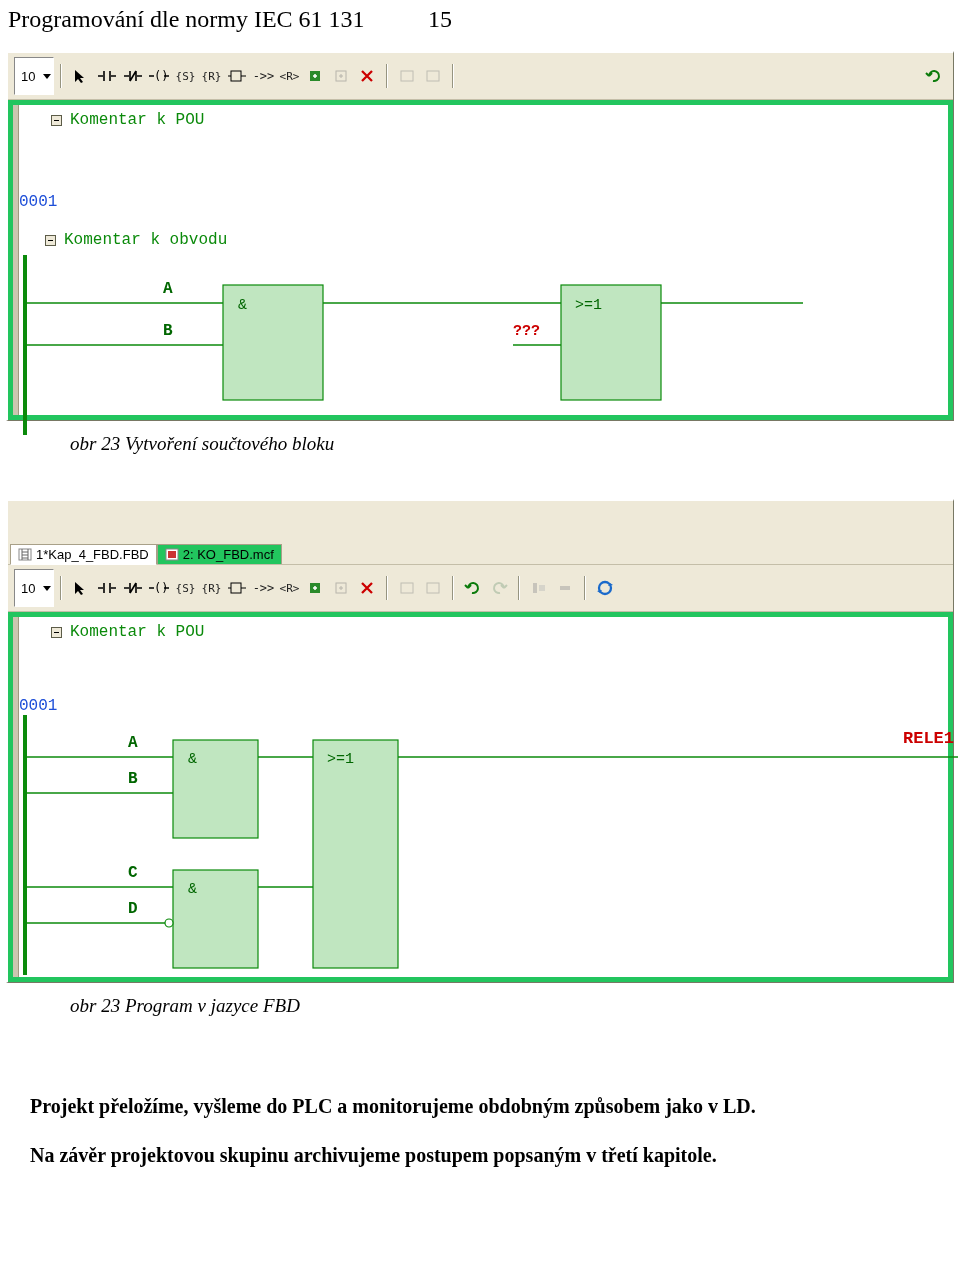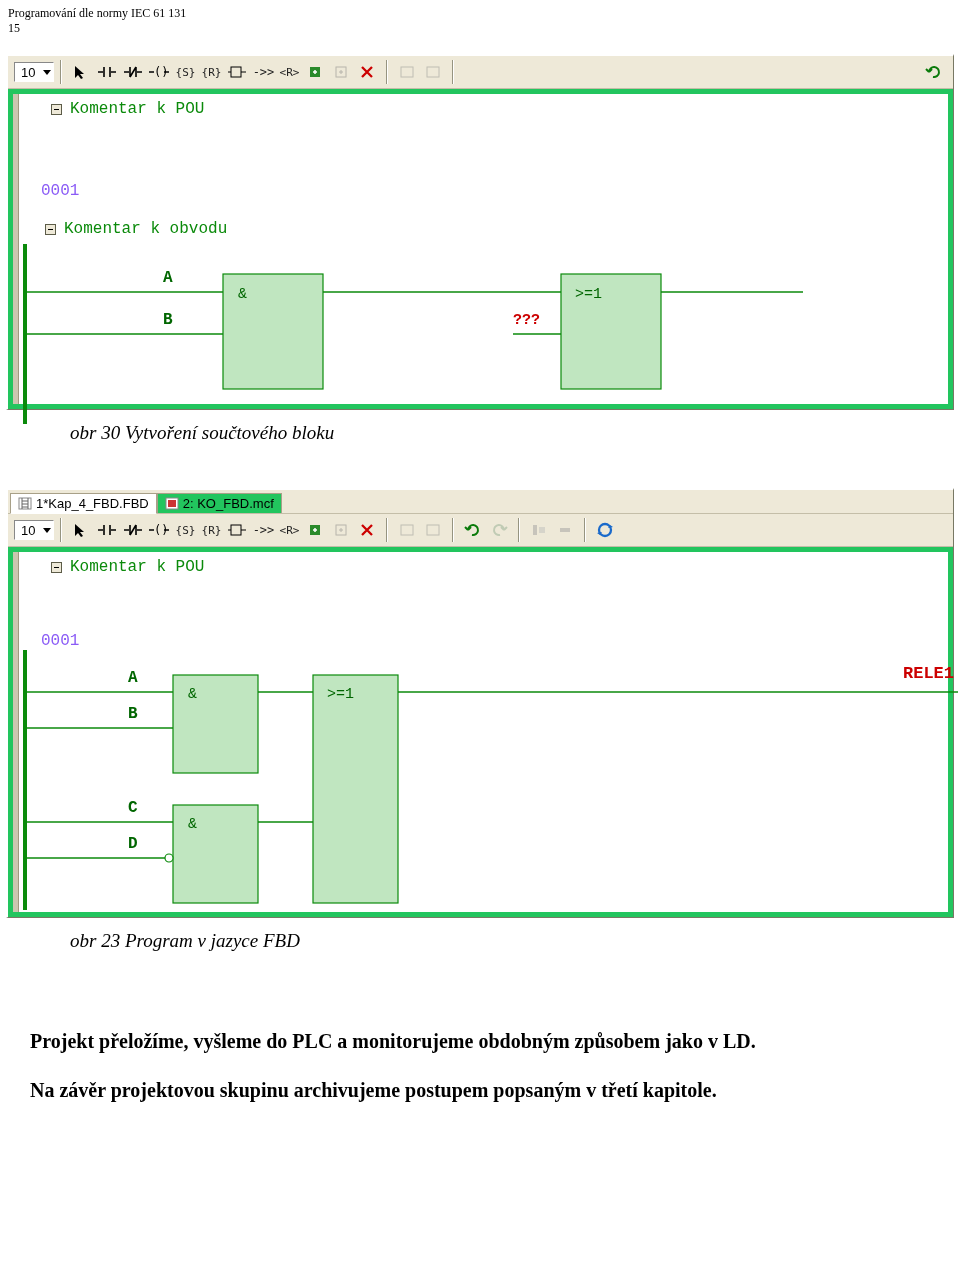--- a/index.html
+++ b/index.html
@@ -6,41 +6,41 @@
   body {
     margin: 0;
     padding: 0;
     font-family: "Times New Roman", serif;
     background: #fff;
     width: 960px;
   }
   .page-header {
     display: flex;
     padding: 6px 8px 14px 8px;
-    font-size: 12px;
-    flex-direction: column;
+    font-size: 24px;
   }
   .page-header .title { width: 420px; }
   .page-header .num { }
   .figure-wrap {
     padding: 4px 6px 2px 6px;
   }
   .editor {
     background: #eee9d8;
     border: 1px solid #787864;
     border-left: 2px solid #fff;
     border-top: 2px solid #fff;
     position: relative;
     font-family: "Courier New", monospace;
     font-size: 16px;
   }
   .tabs {
     padding: 3px 2px 0 2px;
     display: flex;
     gap: 0;
+    margin-top: 40px;
   }
   .tab {
     background: #22c55e;
     border: 1px solid #a8a088;
     border-bottom: none;
     padding: 2px 7px;
     font-family: sans-serif;
     font-size: 13px;
     display: flex;
     align-items: center;
@@ -62,21 +62,21 @@
     gap: 0;
     border-bottom: 1px solid #c4bea8;
   }
   .zoom {
     display: flex;
     align-items: center;
     border: 1px solid #888;
     border-right-color: #fff;
     border-bottom-color: #fff;
     background: #fff;
-    height: 20px;
+    height: 38px;
     padding: 0 2px 0 6px;
     font-family: sans-serif;
     font-size: 13px;
   }
   .zoom .tri {
     margin-left: 8px;
     width: 0; height: 0;
     border-left: 4px solid transparent;
     border-right: 4px solid transparent;
     border-top: 5px solid #000;
@@ -108,21 +108,21 @@
   }
   .min-btn {
     width: 11px; height: 11px;
     border: 1px solid #5c5c48;
     background: #eee9d8;
     display: flex; align-items: center; justify-content: center;
     margin-right: 8px;
   }
   .min-btn::after { content: ""; display: block; width: 5px; height: 1px; background: #000; }
   .comment-text { color: #0b8a0b; }
-  .rung-code { color: #8b5cf6; margin: 20px 0 0 6px; padding-left: 22px; }
+  .rung-code { color: #1d4ed8; margin: 20px 0 0 6px; }
   .rung-comment {
     color: #0b8a0b;
     margin: 20px 0 6px 32px;
     display: flex;
     align-items: center;
   }
   .gutter-bar {
     position: absolute;
     left: 0; top: 0; bottom: 0;
     width: 6px;
@@ -277,21 +277,21 @@
       <text class="lblp" x="562" y="54">&gt;=1</text>
       <line class="wire" x1="450" y1="48" x2="548" y2="48"></line>
       <line class="wire" x1="500" y1="90" x2="548" y2="90"></line>
       <text class="qmk" x="500" y="80">???</text>
       <line class="wire" x1="648" y1="48" x2="790" y2="48"></line>
     </svg>
   </div>
 </div>
 </div>
 
-<div class="caption">obr 30 Vytvoření součtového bloku</div>
+<div class="caption">obr 23 Vytvoření součtového bloku</div>
 
 <div class="figure-wrap">
 <div class="editor">
 
   <div class="tabs">
     <div class="tab active">
       <span class="tab-icon">
         <svg width="14" height="13">
               <rect x="1" y="1" width="12" height="11" fill="#fff" stroke="#888"></rect>
               <path d="M4 1v11 M10 1v11 M4 4h6 M4 7h6 M4 10h6" stroke="#666" stroke-width="1"></path>

